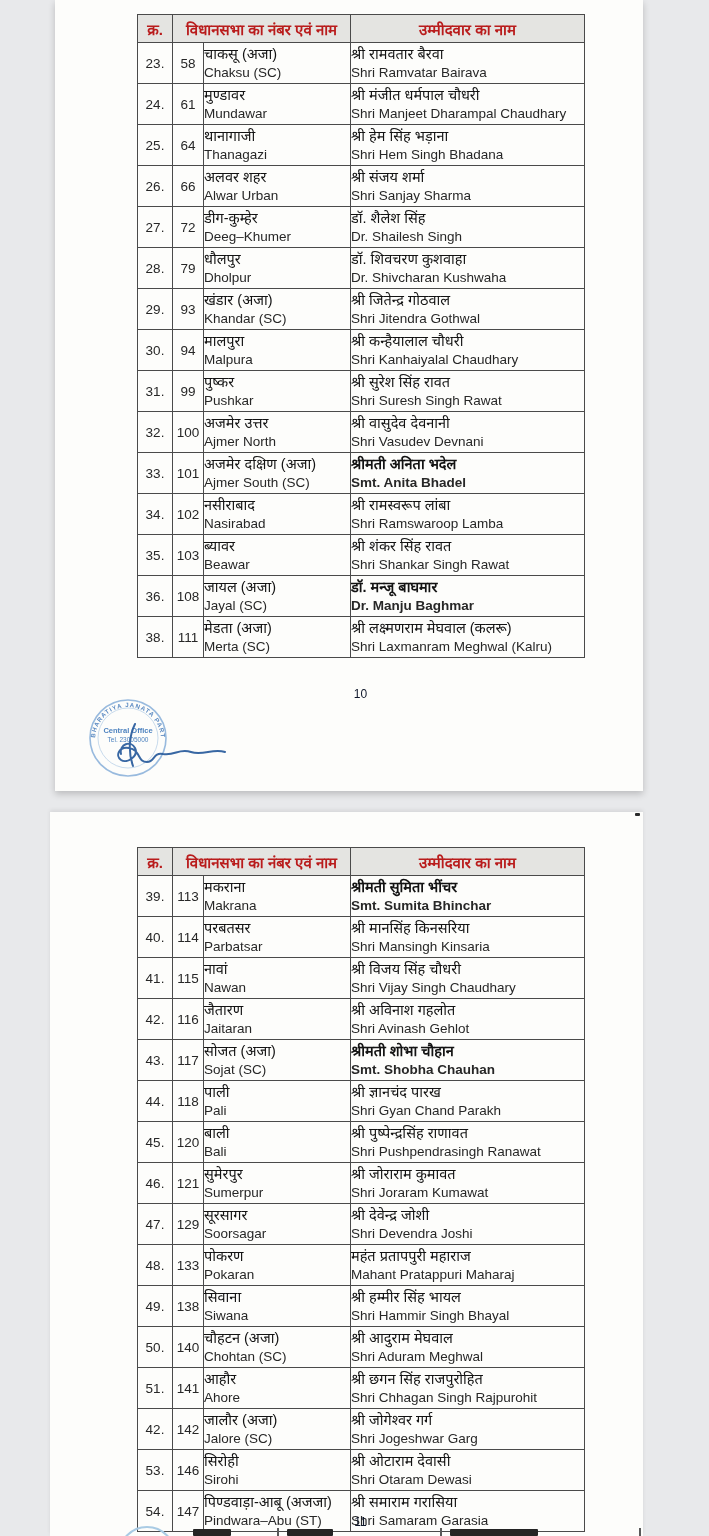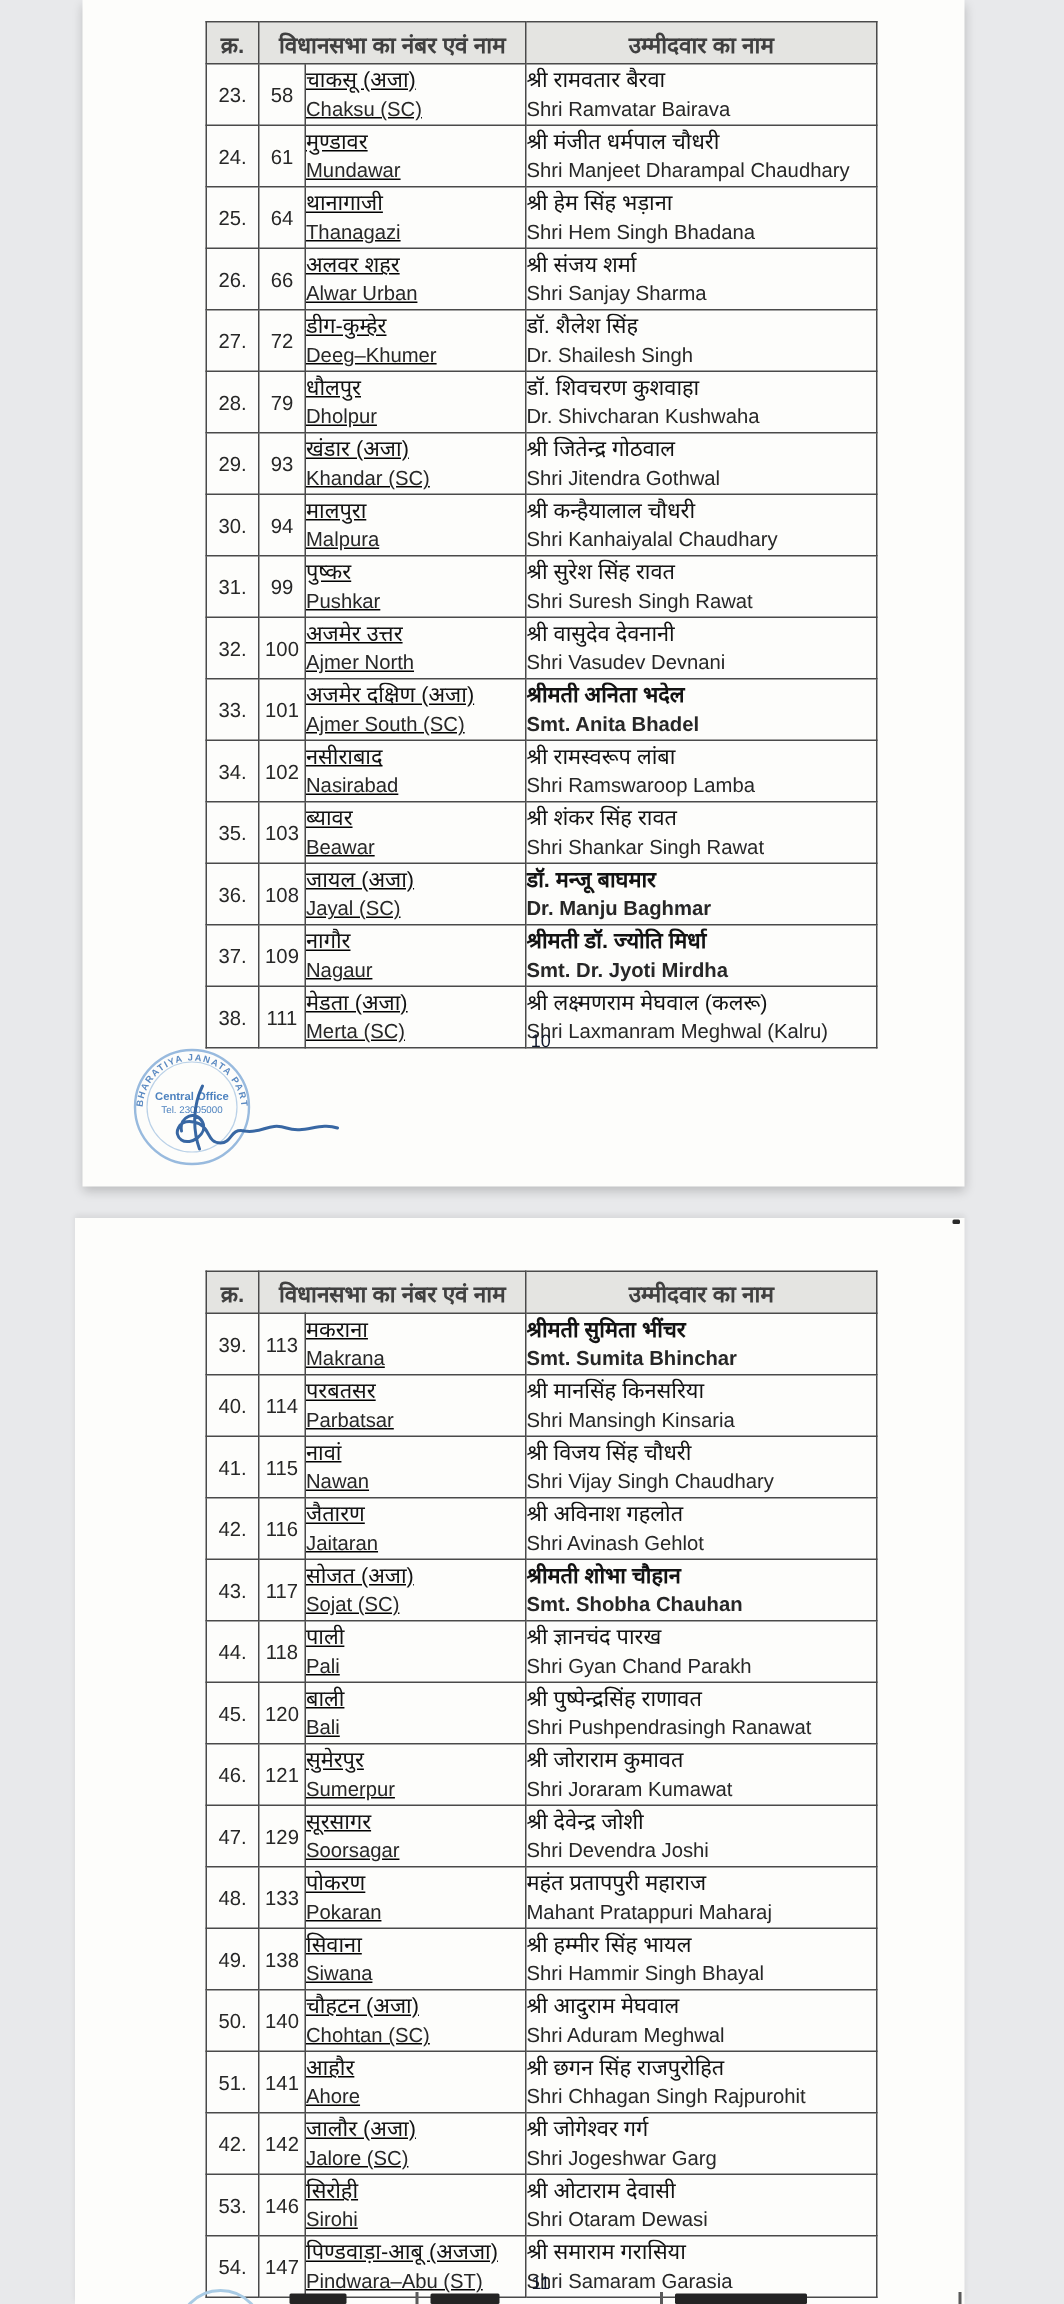--- a/index.html
+++ b/index.html
@@ -16,27 +16,27 @@
   .page-1{left:55px;top:0;width:588px;height:791px;box-shadow:0 3px 7px rgba(0,0,0,.20);}
   .page-2{left:50px;top:812px;width:593px;height:724px;box-shadow:0 -2px 4px rgba(0,0,0,.08);}
   table.roster{
     position:absolute;border-collapse:collapse;table-layout:fixed;
     width:447px;
   }
   .page-1 table.roster{left:82px;top:14px;}
   .page-2 table.roster{left:87px;top:35px;}
   table.roster th, table.roster td{border:1px solid #4a4a4a;padding:0;}
   table.roster thead th{
-    background:#e4e4e1;height:27px;font-weight:bold;font-size:15px;color:#404040;
+    background:#e4e4e1;height:27px;font-weight:bold;font-size:15px;color:#b91c1c;
     text-align:center;vertical-align:middle;
   }
   table.roster tbody td{height:40px;vertical-align:middle;background:#fdfdfb;}
   td.c-serial{text-align:center;font-size:13.5px;color:#2c2c2c;}
   td.c-num{text-align:center;font-size:13.5px;color:#2c2c2c;margin-top:28px;}
-  td.c-name{padding-left:7px;text-decoration:underline;}
+  td.c-name{padding-left:7px;}
   td.c-cand{padding-left:10px;}
   .hi{font-size:14.5px;color:#131313;line-height:19px;white-space:nowrap;overflow:hidden;}
   .en{font-size:13.5px;color:#272727;line-height:17px;white-space:nowrap;overflow:hidden;}
   tr.bold-row td.c-cand .hi, tr.bold-row td.c-cand .en{font-weight:bold;}
   .page-footer{
     position:absolute;width:447px;text-align:center;font-size:12px;color:#0f172a;
   }
   .page-1 .page-footer{left:82px;top:687px;}
   .page-2 .page-footer{left:87px;top:703px;}
   .stamp-svg{position:absolute;left:28px;top:696px;}
@@ -237,32 +237,20 @@
             <td class="c-num"><span class="en">108</span></td>
             <td class="c-name">
               <div class="hi">जायल (अजा)</div>
               <div class="en">Jayal (SC)</div>
             </td>
             <td class="c-cand">
               <div class="hi">डॉ. मन्जू बाघमार</div>
               <div class="en">Dr. Manju Baghmar</div>
             </td>
           </tr>
-          <tr class="bold-row">
-            <td class="c-serial"><span class="en">37.</span></td>
-            <td class="c-num"><span class="en">109</span></td>
-            <td class="c-name">
-              <div class="hi">नागौर</div>
-              <div class="en">Nagaur</div>
-            </td>
-            <td class="c-cand">
-              <div class="hi">श्रीमती डॉ. ज्योति मिर्धा</div>
-              <div class="en">Smt. Dr. Jyoti Mirdha</div>
-            </td>
-          </tr>
           <tr>
             <td class="c-serial"><span class="en">38.</span></td>
             <td class="c-num"><span class="en">111</span></td>
             <td class="c-name">
               <div class="hi">मेडता (अजा)</div>
               <div class="en">Merta (SC)</div>
             </td>
             <td class="c-cand">
               <div class="hi">श्री लक्ष्मणराम मेघवाल (कलरू)</div>
               <div class="en">Shri Laxmanram Meghwal (Kalru)</div>

